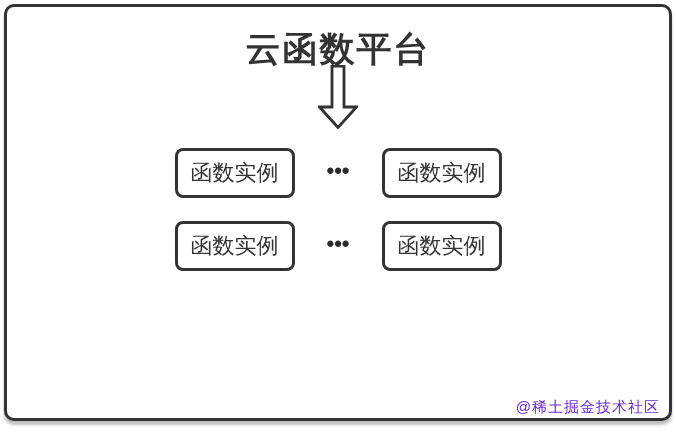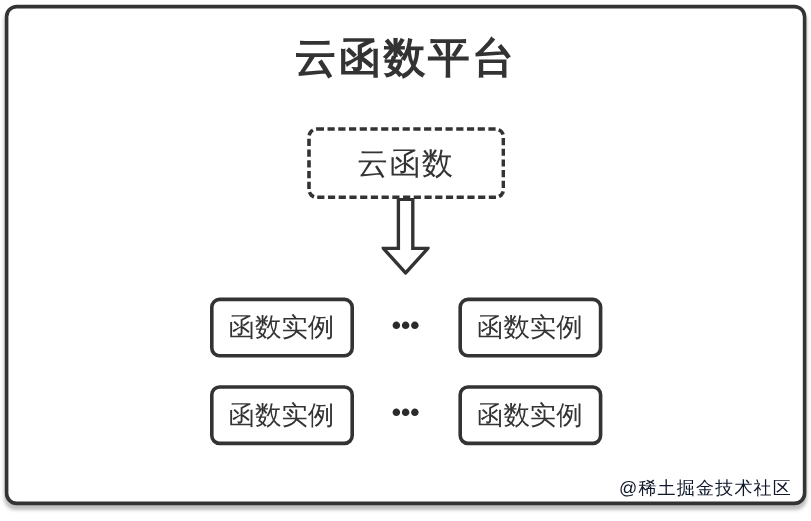--- a/index.html
+++ b/index.html
@@ -97,36 +97,33 @@
     color: #2b2b2b;
     letter-spacing: 0px;
     line-height: 1;
     padding-bottom: 4px;
   }
   .watermark {
     position: absolute;
     right: 9px;
     bottom: 1px;
     font-size: 15px;
-    color: #0f172a;
+    color: #6d28d9;
     letter-spacing: 1px;
     white-space: nowrap;
   }
 </style>
 </head>
 <body>
 
 <div class="canvas">
   <div class="frame">
 
     <div class="title">云函数平台</div>
 
-    <div class="dashed-box">
-      <span>云函数</span>
-    </div>
 
     <div class="arrow">
       <svg width="40" height="64" viewBox="0 0 40 64" xmlns="http://www.w3.org/2000/svg">
         <path d="M14 1 H26 V42 H38.5 L20 62.5 L1.5 42 H14 Z" fill="#ffffff" stroke="#333333" stroke-width="2.8" stroke-linejoin="miter"></path>
       </svg>
     </div>
 
     <div class="grid">
 
       <div class="row">

